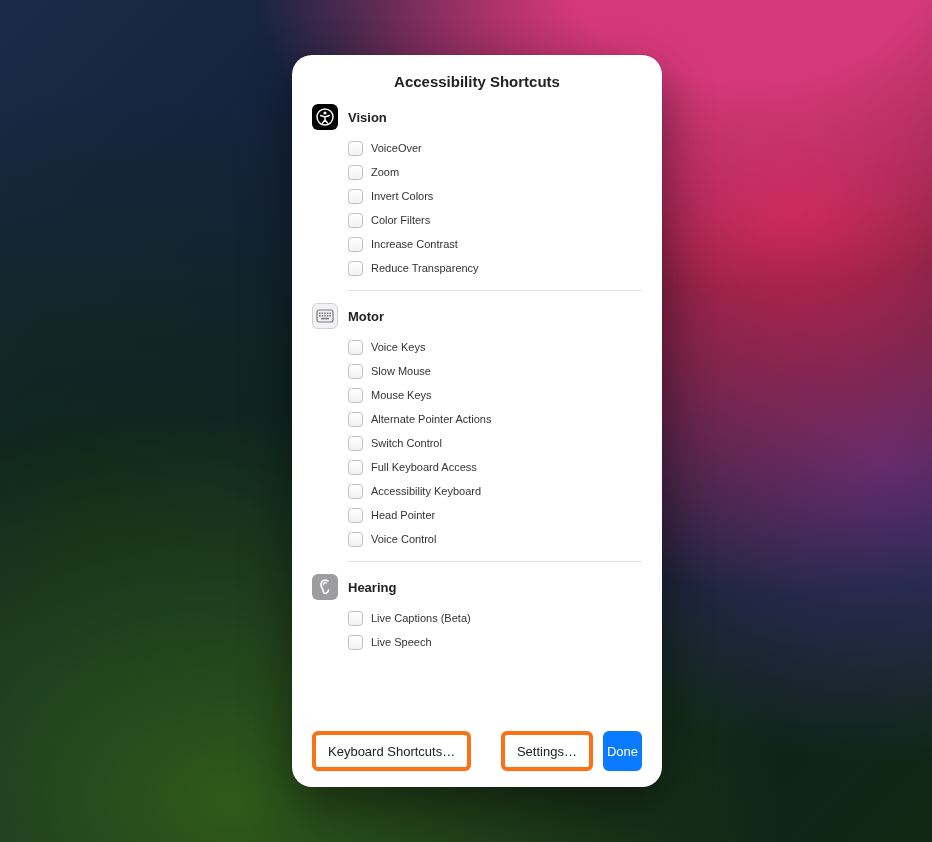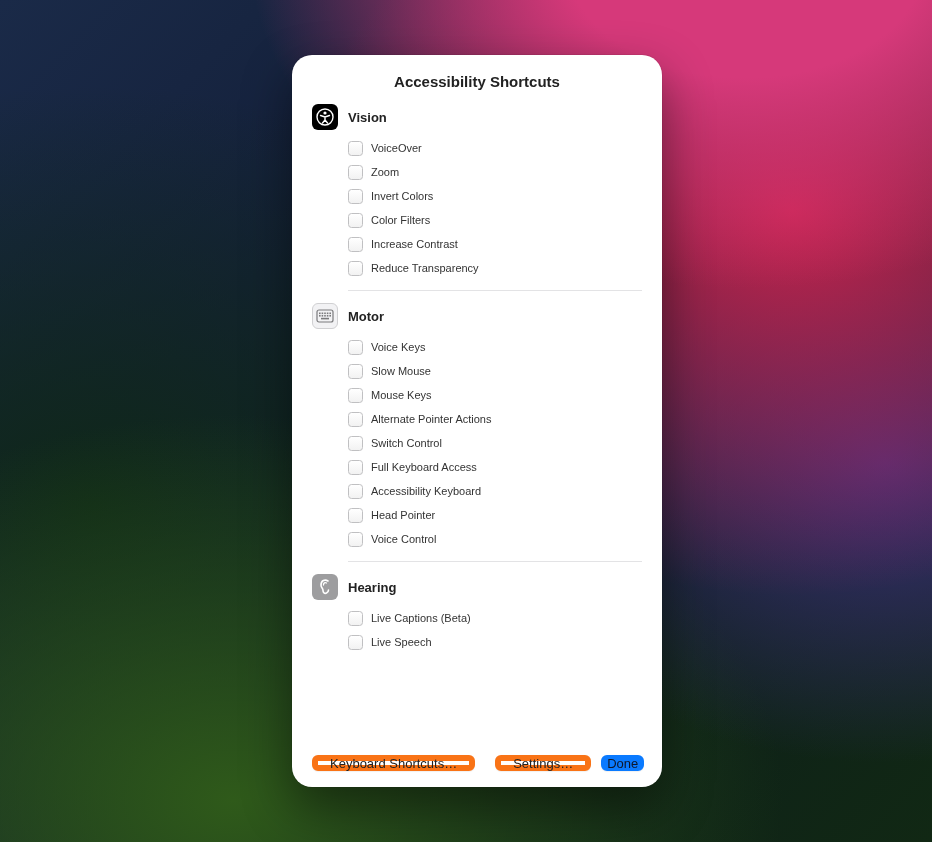--- a/index.html
+++ b/index.html
@@ -69,36 +69,36 @@
     border: none;
     border-top: 1px solid #e3e3e5;
     margin: 10px 0 12px 36px;
   }
   .footer {
     display: flex; gap: 10px; align-items: center;
     padding-top: 12px;
   }
   .spacer { flex: 1; }
   .btn {
-    height: 16px;
+    height: 40px;
     padding: 0 12px;
     font-size: 13px;
     border-radius: 6px;
-    border: 6px solid #f97316;
+    border: 4px solid #f97316;
     background: #fff;
     color: #222;
     display: inline-flex; align-items: center; justify-content: center;
     box-shadow: 0 0.5px 1px rgba(0,0,0,0.06);
     cursor: default;
     white-space: nowrap;
   }
   .btn.primary {
     background: #0a7aff;
     border-color: #0a7aff;
-    color: #0f172a;
+    color: #ffffff;
     font-weight: 500;
     padding: 0 0;
   }
   
   .icon-vision { background:#000; }
   .icon-motor { background:#f2f2f4; border:1px solid #d0d0d2; }
   .icon-hearing { background:#9d9d9f; }
 </style>
 </head>
 <body>

